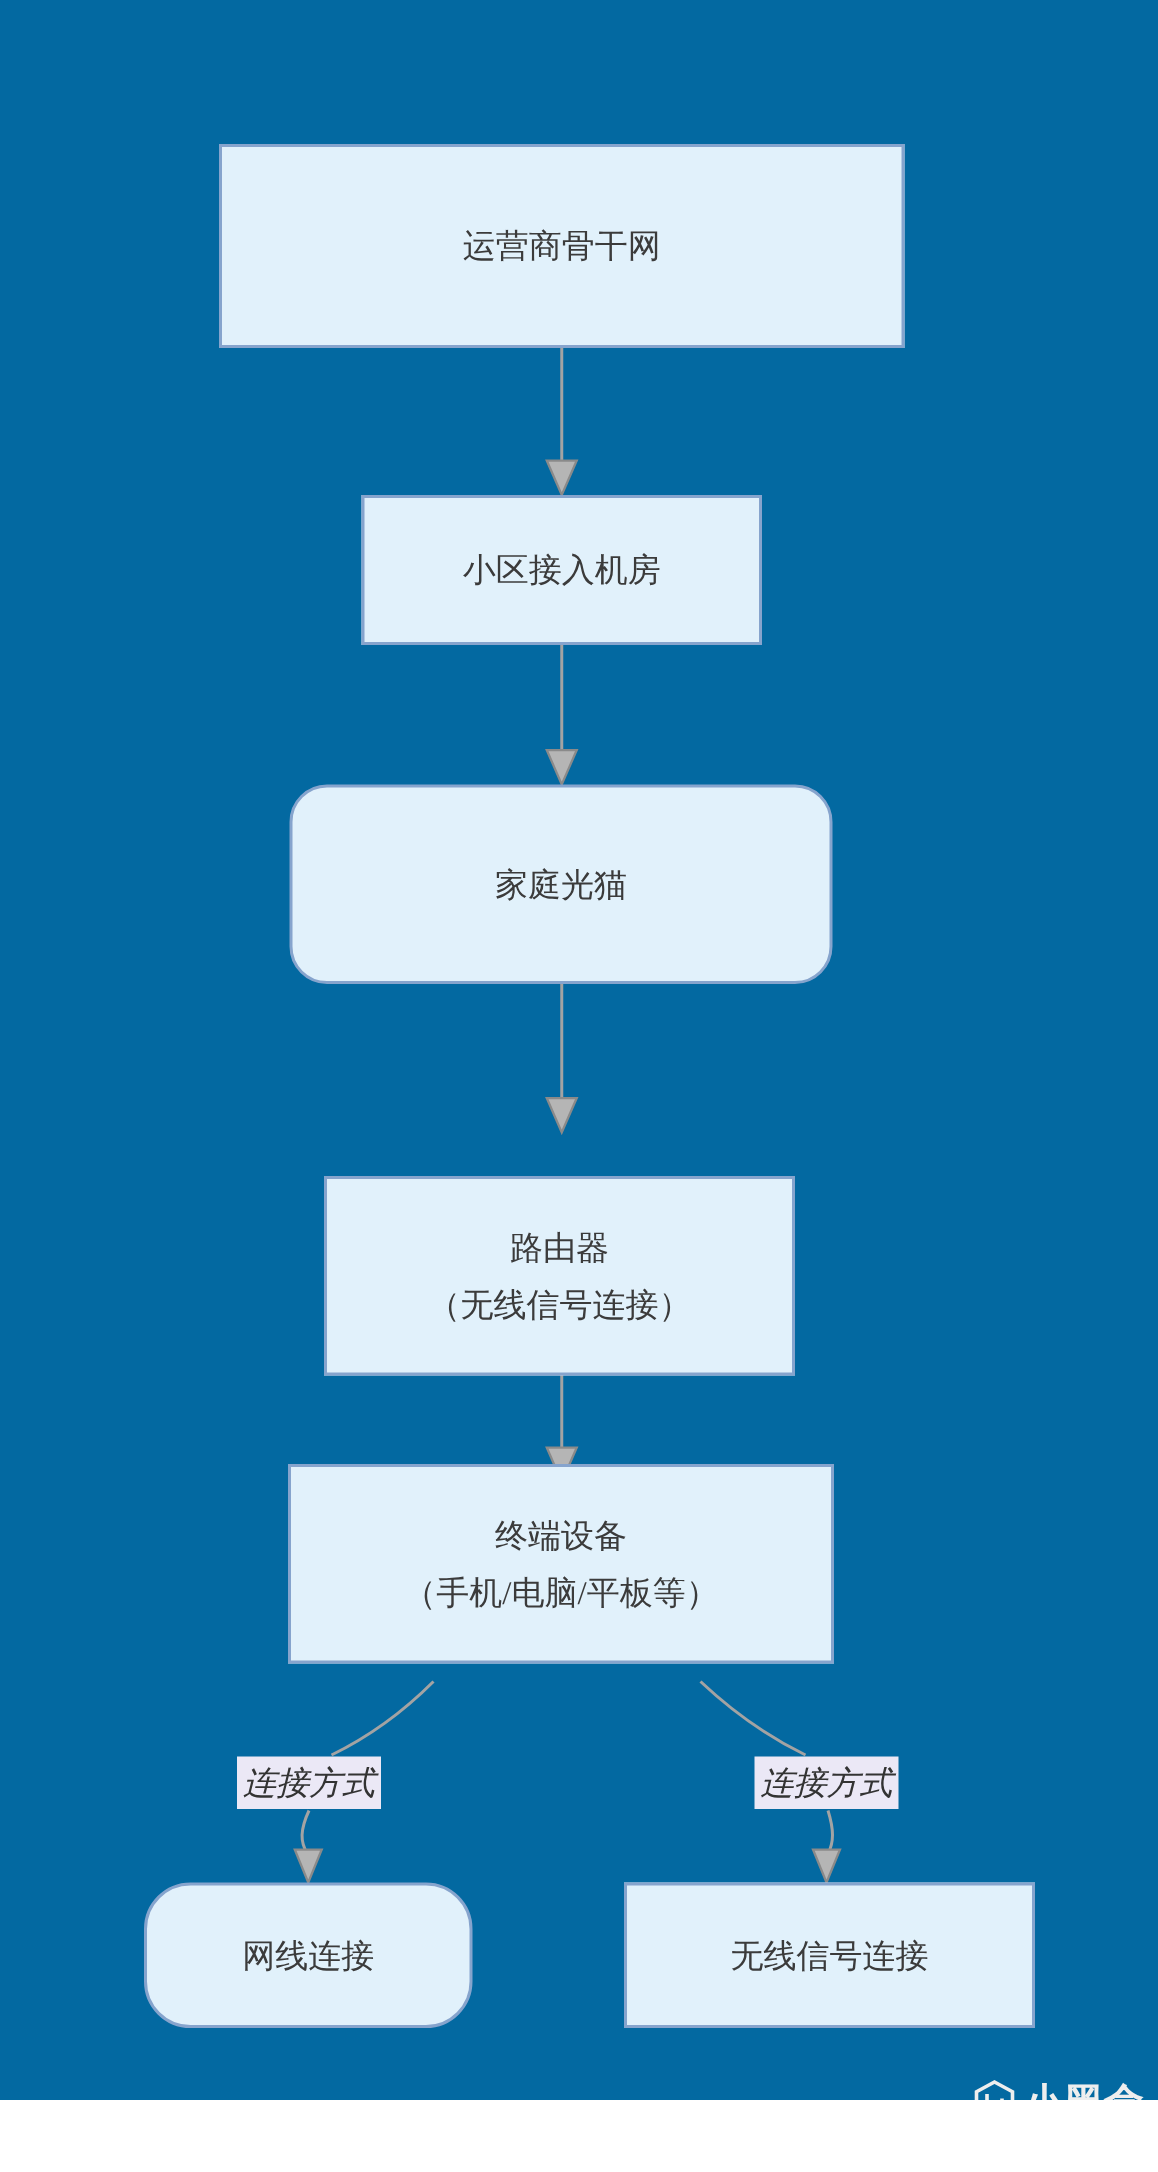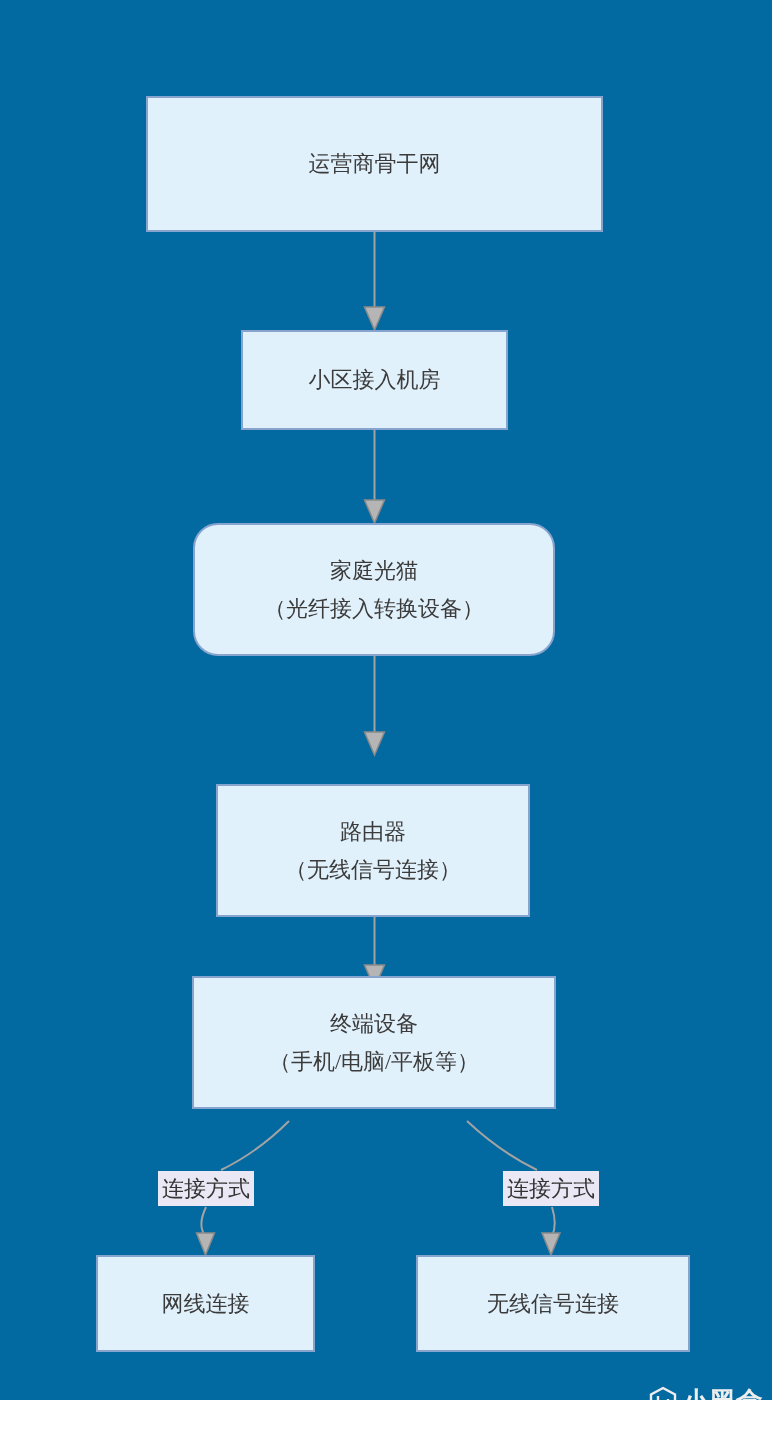--- a/index.html
+++ b/index.html
@@ -27,20 +27,21 @@
   }
   .edge-label{
     position:absolute;
     transform:translateX(-50%);
     background:#ebe8f6;
     color:#333333;
     font-size:22px;
     line-height:35px;
     padding:0 4px;
     white-space:nowrap;
+    font-style:italic;
   }
   .watermark{
     position:absolute;
     left:648px;top:1384px;
     display:flex;
     align-items:center;
     gap:4px;
     color:#eeeeee;
     font-size:27px;
     font-weight:600;
@@ -77,34 +78,33 @@
   <div class="node" style="left:146px;top:96px;width:457px;height:136px;">
     <div>运营商骨干网</div>
   </div>
 
   <div class="node" style="left:241px;top:330px;width:267px;height:100px;text-align:center;">
     <div>小区接入机房</div>
   </div>
 
   <div class="node" style="left:193px;top:523px;width:362px;height:133px;border-radius:25px;">
     <div>家庭光猫</div>
-    <div>（光纤接入转换设备）</div>
   </div>
 
   <div class="node" style="left:216px;top:755px;width:314px;height:133px;margin-top:29px;">
     <div>路由器</div>
     <div>（无线信号连接）</div>
   </div>
 
   <div class="node" style="left:192px;top:976px;width:364px;height:133px;font-family:Liberation Serif, serif;">
     <div>终端设备</div>
     <div>（手机/电脑/平板等）</div>
   </div>
 
-  <div class="node" style="left:96px;top:1255px;width:219px;height:97px;">
+  <div class="node" style="left:96px;top:1255px;width:219px;height:97px;border-radius:31px;">
     <div>网线连接</div>
   </div>
 
   <div class="node" style="left:416px;top:1255px;width:274px;height:97px;">
     <div>无线信号连接</div>
   </div>
 
   <div class="edge-label" style="left:206px;top:1171px;">连接方式</div>
   <div class="edge-label" style="left:551px;top:1171px;">连接方式</div>
 

